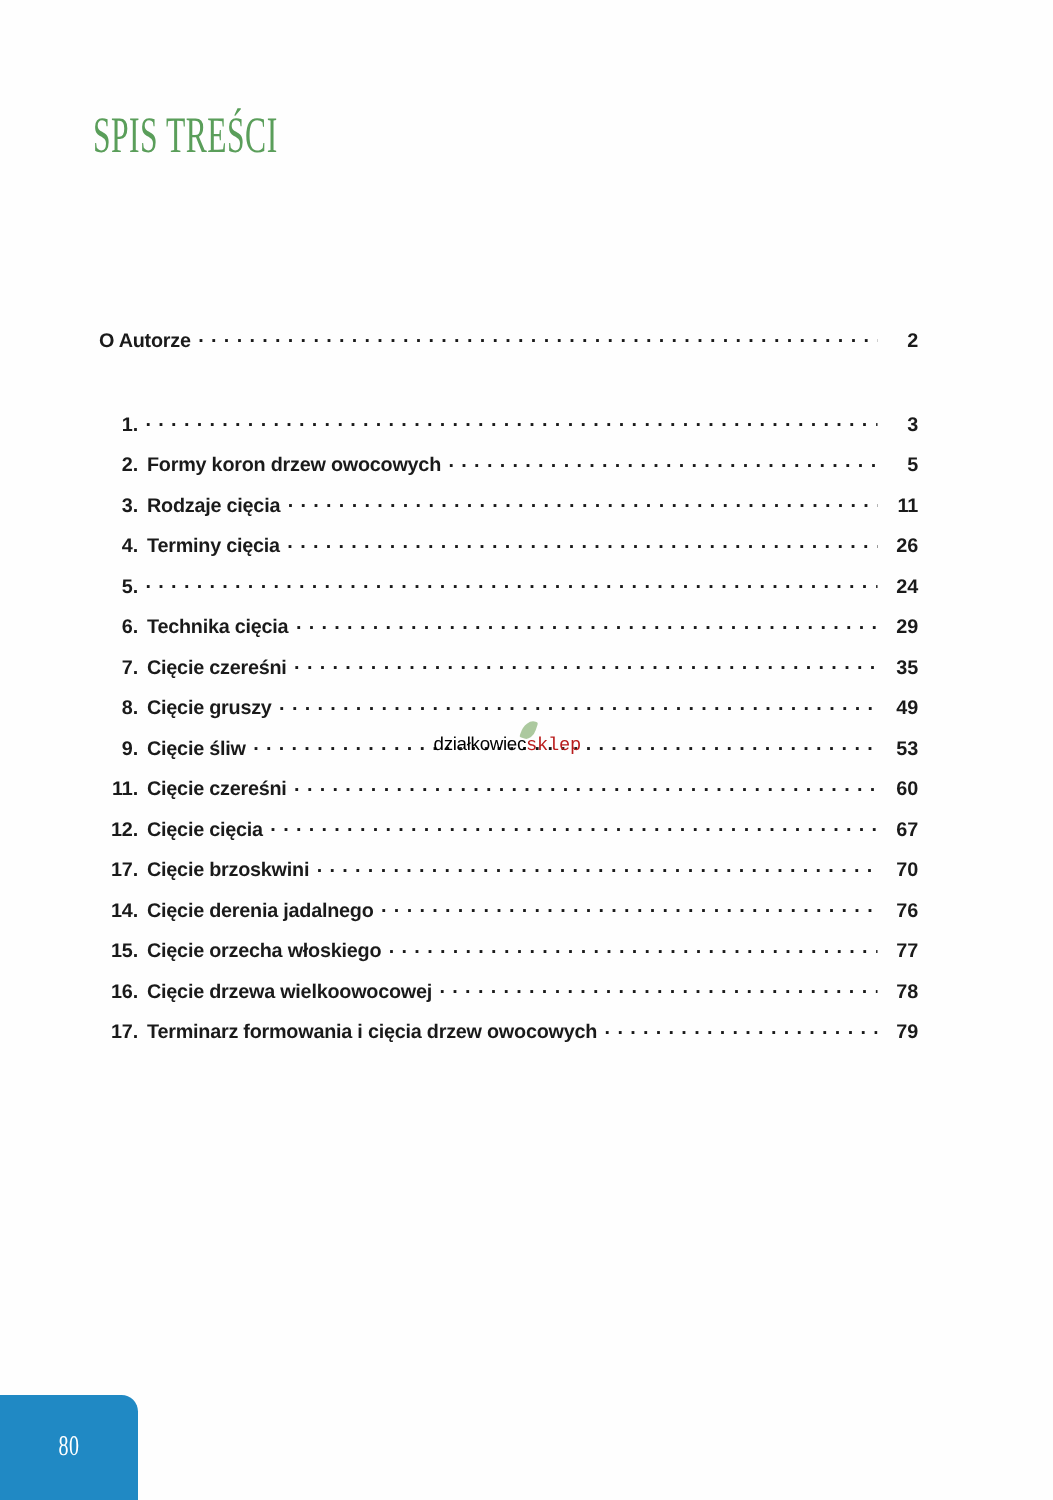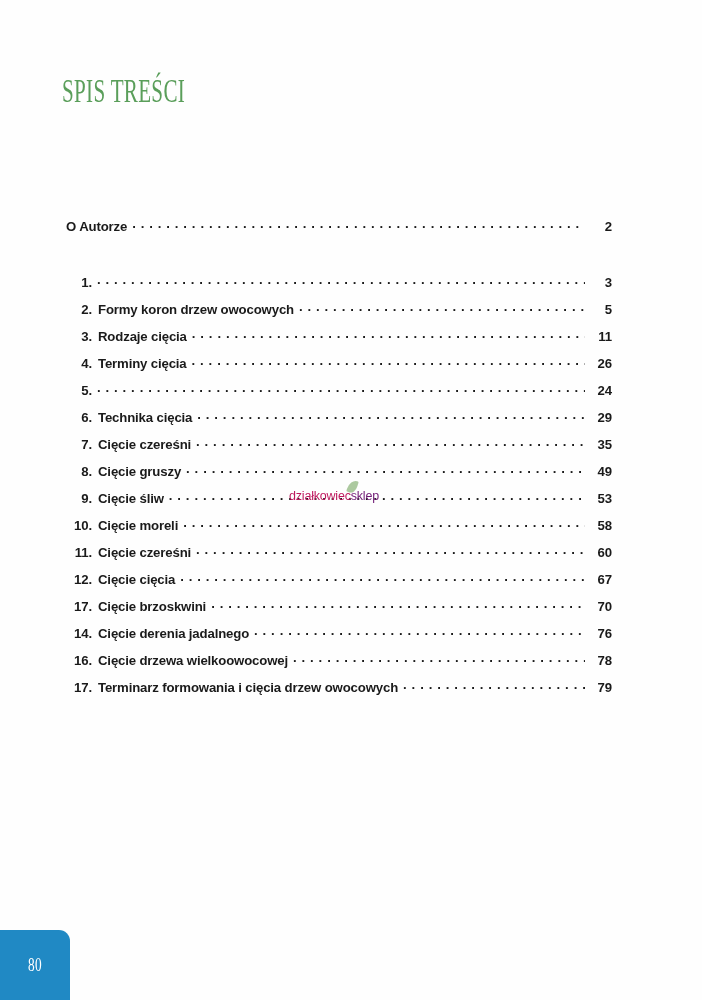--- a/index.html
+++ b/index.html
@@ -119,29 +119,29 @@
     border-radius: 80% 10% 60% 10%;
     transform: rotate(18deg);
     opacity: 0.85;
   }
   .wm-text {
     font-size: 12.5px;
     font-family: "Liberation Sans", sans-serif;
     letter-spacing: -0.2px;
     white-space: nowrap;
   }
-  .wm-a { color: #be185d; }
-  .wm-b { color: #701a75; }
+  .wm-a { color: #000000; }
+  .wm-b { color: #b91c1c; font-family: Liberation Mono, monospace; }
 
   
   .page-tab {
     position: absolute;
     left: 0;
     top: 930px;
-    width: 70px;
+    width: 92px;
     height: 70px;
     background: #2089c4;
     border-top-right-radius: 11px;
     display: flex;
     align-items: center;
     justify-content: center;
   }
   .page-tab-num {
     font-family: "Liberation Serif", serif;
     font-size: 19px;
@@ -220,26 +220,20 @@
       <span class="row-page">49</span>
     </div>
 
     <div class="toc-row">
       <span class="row-num">9.</span>
       <span class="row-label">Cięcie śliw</span>
       <span class="leader"></span>
       <span class="row-page">53</span>
     </div>
 
-    <div class="toc-row">
-      <span class="row-num">10.</span>
-      <span class="row-label">Cięcie moreli</span>
-      <span class="leader"></span>
-      <span class="row-page">58</span>
-    </div>
 
     <div class="toc-row">
       <span class="row-num">11.</span>
       <span class="row-label">Cięcie czereśni</span>
       <span class="leader"></span>
       <span class="row-page">60</span>
     </div>
 
     <div class="toc-row">
       <span class="row-num">12.</span>
@@ -255,20 +249,26 @@
       <span class="row-page">70</span>
     </div>
 
     <div class="toc-row">
       <span class="row-num">14.</span>
       <span class="row-label">Cięcie derenia jadalnego</span>
       <span class="leader"></span>
       <span class="row-page">76</span>
     </div>
 
+    <div class="toc-row">
+      <span class="row-num">15.</span>
+      <span class="row-label">Cięcie orzecha włoskiego</span>
+      <span class="leader"></span>
+      <span class="row-page">77</span>
+    </div>
 
     <div class="toc-row">
       <span class="row-num">16.</span>
       <span class="row-label">Cięcie drzewa wielkoowocowej</span>
       <span class="leader"></span>
       <span class="row-page">78</span>
     </div>
 
     <div class="toc-row">
       <span class="row-num">17.</span>

